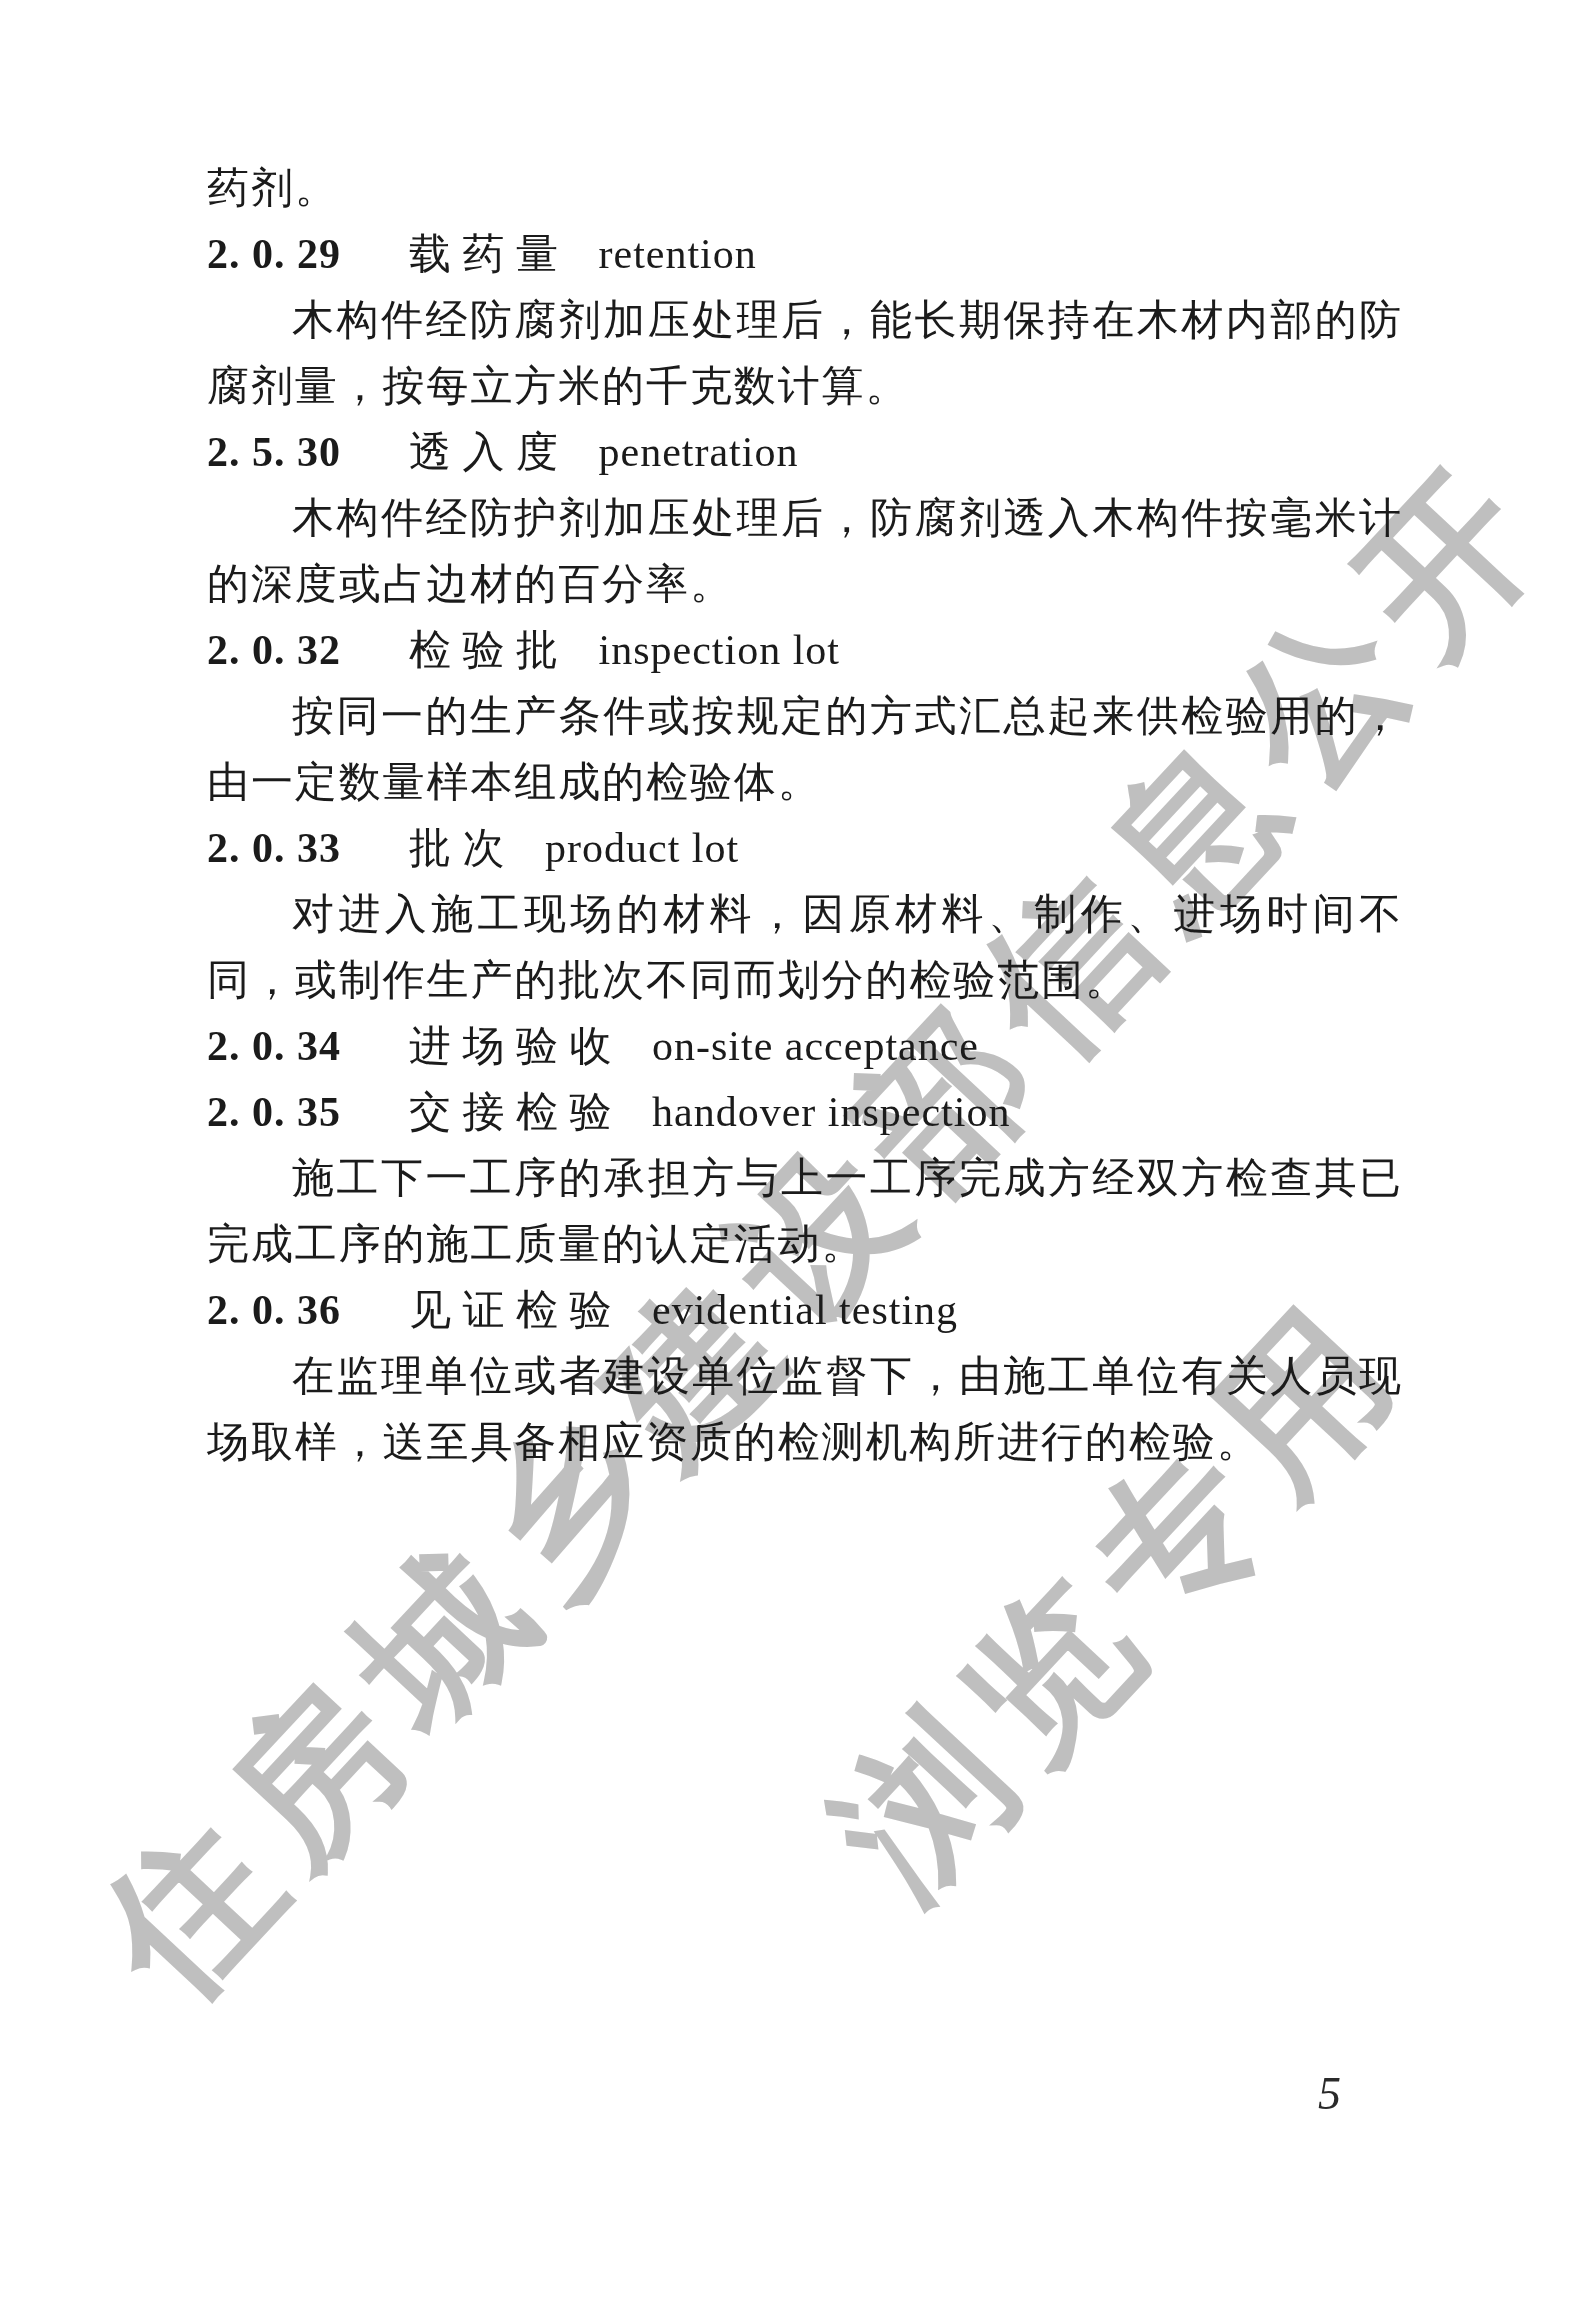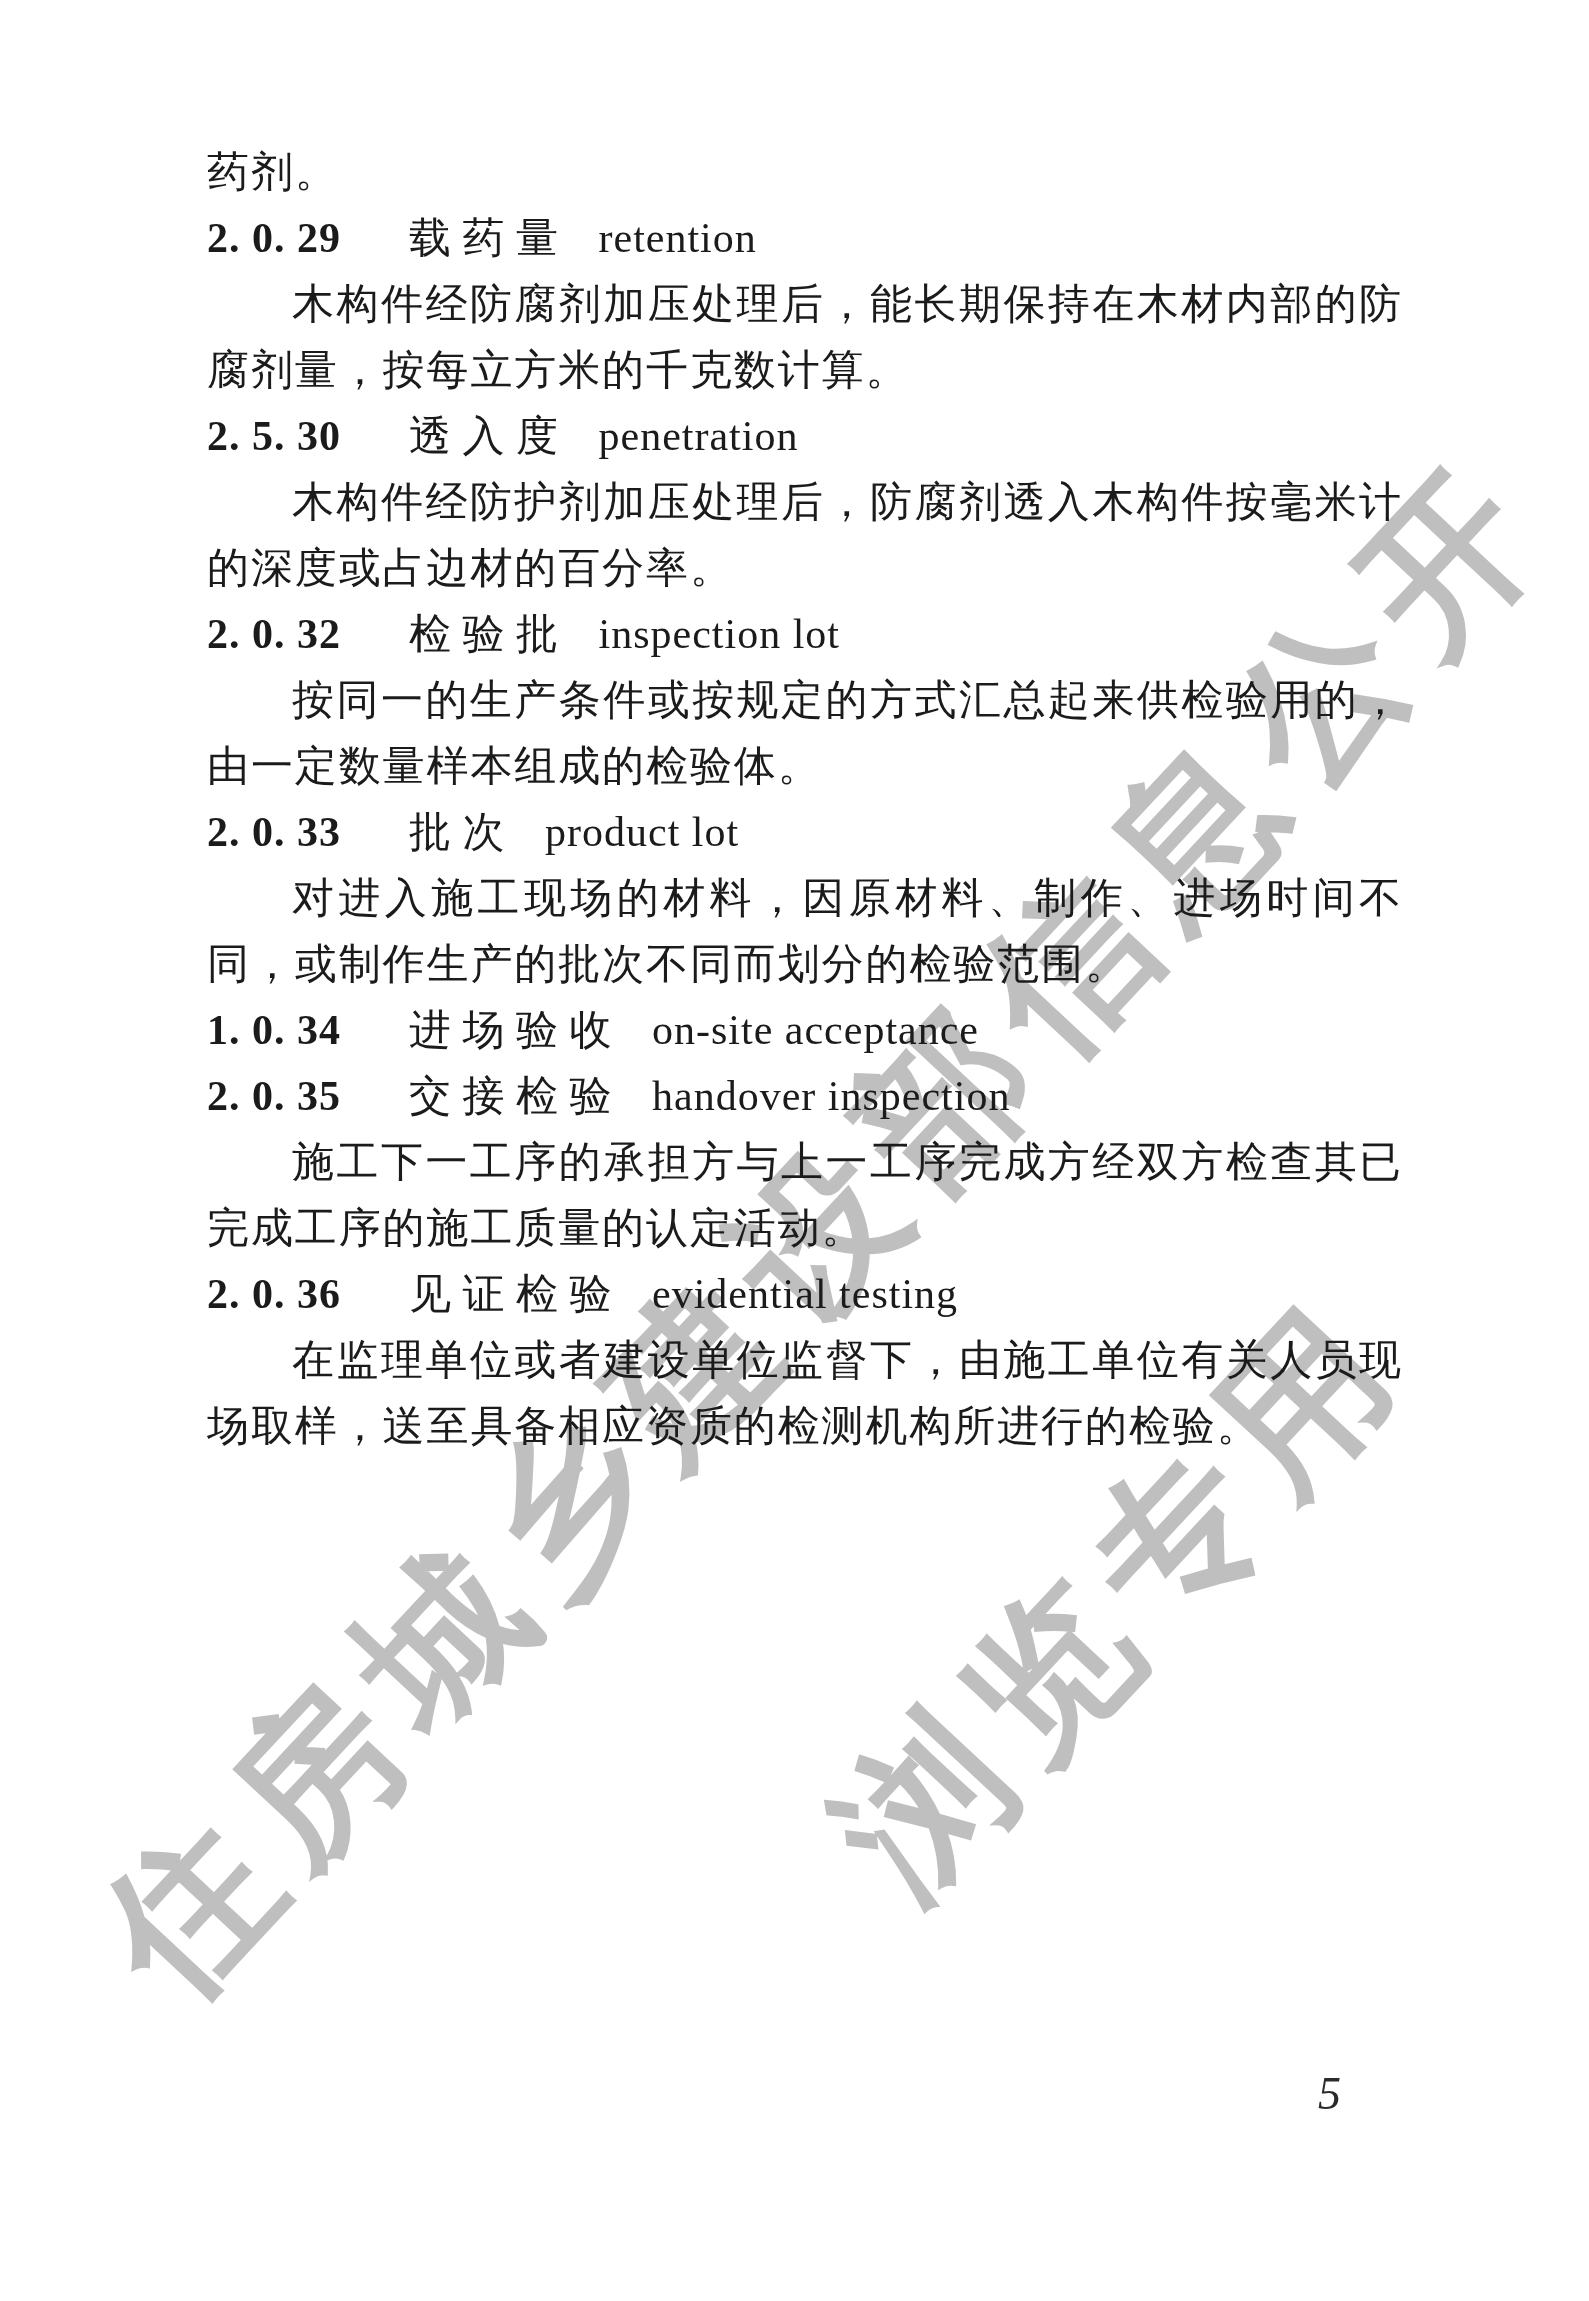--- a/index.html
+++ b/index.html
@@ -34,21 +34,21 @@
     transform: rotate(-47deg);
     transform-origin: 50% 50%;
   }
   .wm-line-1 { width: 2027px; left: -187px; top: 1148px; }
   .wm-line-2 { width: 740px;  left: 752px;  top: 1516px; }
 
   
   .text-block {
     position: absolute;
     left: 207px;
-    top: 139px;
+    top: 155px;
     width: 1196px;
     z-index: 2;
   }
   .text-block p, .text-block h3 {
     margin: 0;
     font-size: 42px;
     line-height: 66px;
     font-weight: normal;
   }
   .continuation { text-align: left; letter-spacing: 1.9px; }
@@ -111,21 +111,21 @@
 
   <section class="term-entry">
     <h3 class="term-heading">
       <span class="term-number">2. 0. 33</span><span class="term-chinese">批次</span><span class="term-english">product lot</span>
     </h3>
     <p class="term-definition">对进入施工现场的材料，因原材料、制作、进场时间不同，或制作生产的批次不同而划分的检验范围。</p>
   </section>
 
   <section class="term-entry">
     <h3 class="term-heading">
-      <span class="term-number">1. 0. 34</span><span class="term-chinese">进场验收</span><span class="term-english">on-site acceptance</span>
+      <span class="term-number">2. 0. 34</span><span class="term-chinese">进场验收</span><span class="term-english">on-site acceptance</span>
     </h3>
   </section>
 
   <section class="term-entry">
     <h3 class="term-heading">
       <span class="term-number">2. 0. 35</span><span class="term-chinese">交接检验</span><span class="term-english">handover inspection</span>
     </h3>
     <p class="term-definition">施工下一工序的承担方与上一工序完成方经双方检查其已完成工序的施工质量的认定活动。</p>
   </section>
 

